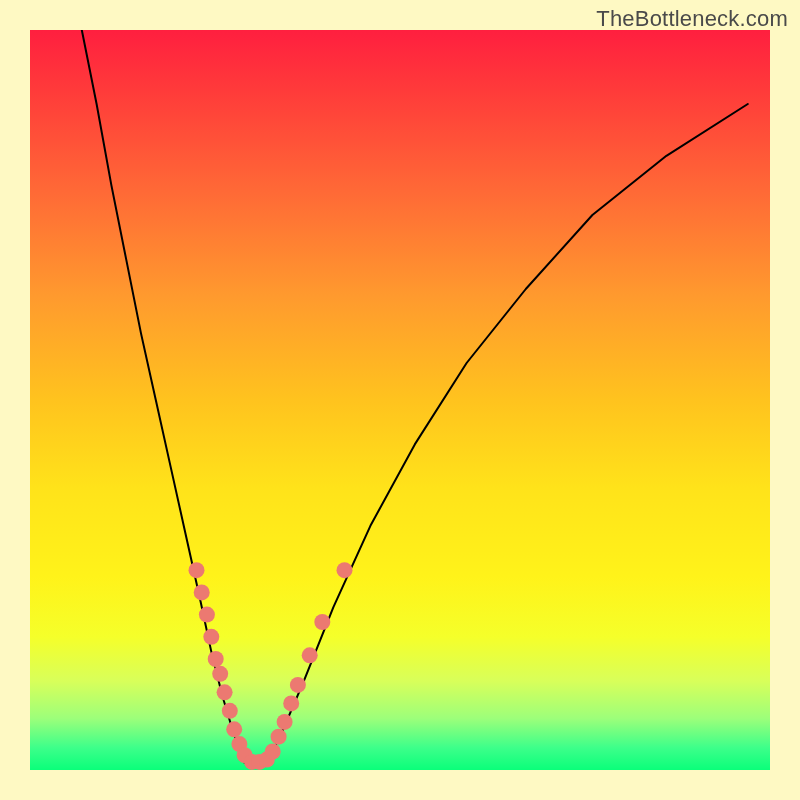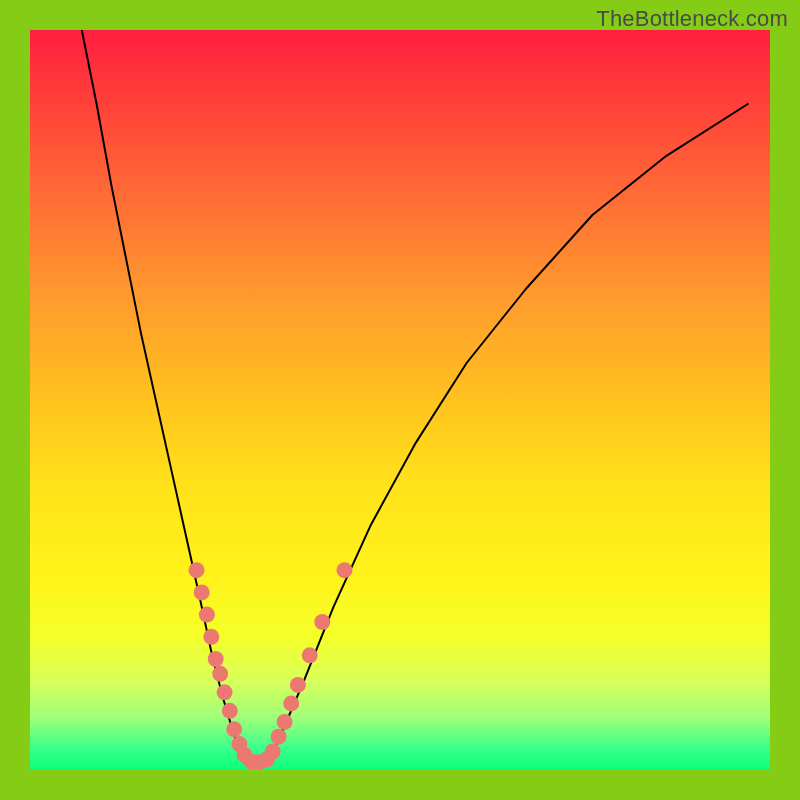--- a/index.html
+++ b/index.html
@@ -1,16 +1,16 @@
 <!DOCTYPE html>
 <html><head>
 <meta charset="utf-8">
 <style>
   html,body{margin:0;padding:0;width:800px;height:800px;overflow:hidden;background:#000;font-family:Arial,Helvetica,sans-serif}
-  .frame{position:absolute;left:0;top:0;width:800px;height:800px;background:#84cc16}
+  .frame{position:absolute;left:0;top:0;width:800px;height:800px;background:#fef9c3}
   .plot{position:absolute;left:30px;top:30px;width:740px;height:740px;
         background:linear-gradient(to bottom,
           #ff1f3f 0%,
           #ff3a3a 8%,
           #ff6a36 22%,
           #ff9a2e 36%,
           #ffc31e 50%,
           #ffe31a 62%,
           #fff31a 74%,
           #f5ff2a 82%,

